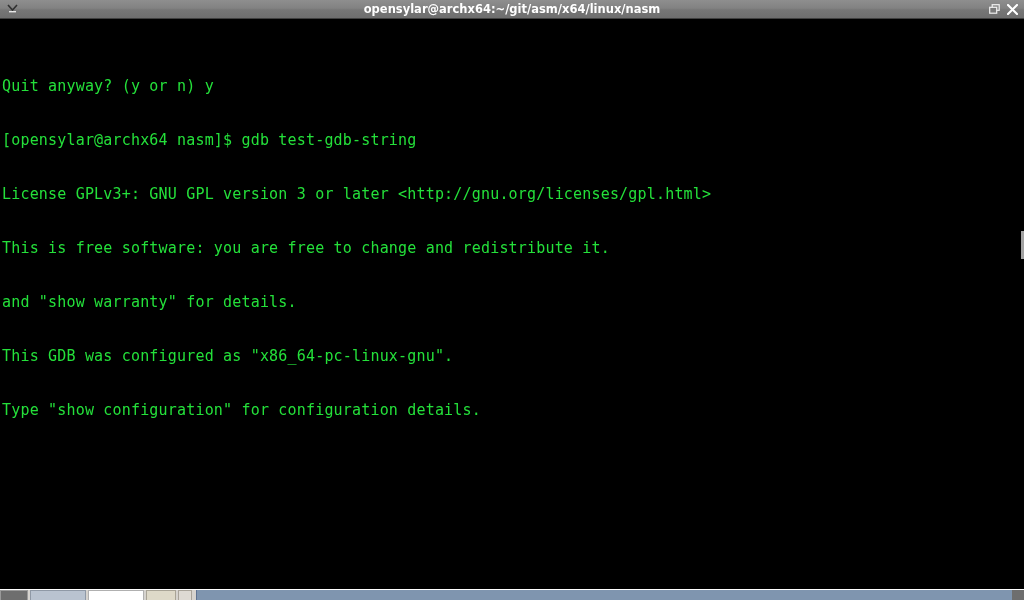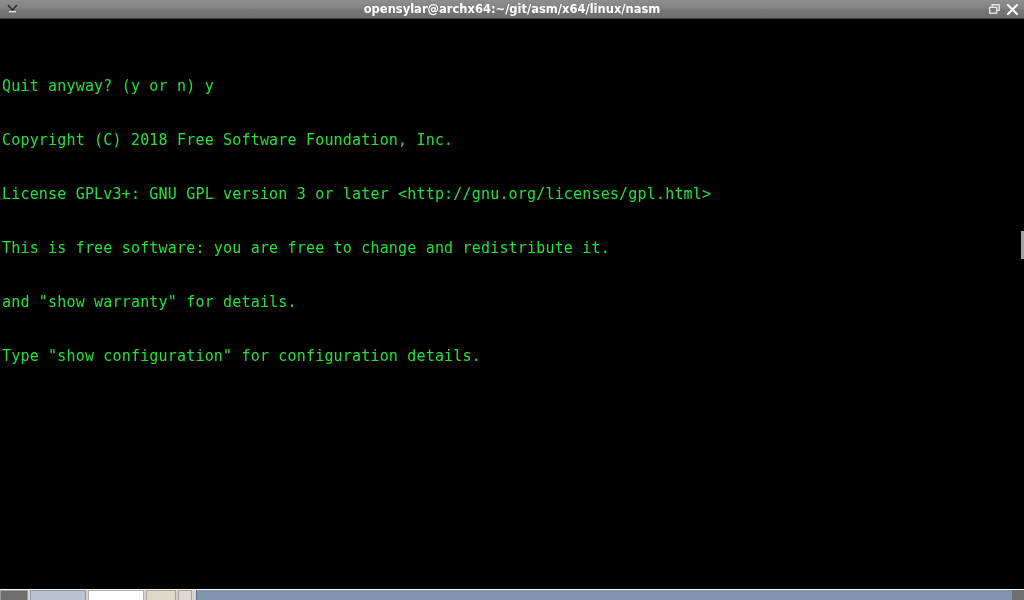--- a/index.html
+++ b/index.html
@@ -189,24 +189,25 @@
       <svg width="11" height="11" viewBox="0 0 11 11">
         <path d="M1 1 L10 10 M10 1 L1 10" stroke="#ffffff" stroke-width="2.1" fill="none" stroke-linecap="round"></path>
       </svg>
     </div>
   </div>
 
   <div id="terminal">
     <div id="screen">
 
       <div class="line">Quit anyway? (y or n) y</div>
-      <div class="line">Copyright (C) 2018 Free Software Foundation, Inc.</div>
+      <div class="line">[opensylar@archx64 nasm]$ gdb test-gdb-string</div>
       <div class="line">License GPLv3+: GNU GPL version 3 or later &lt;http://gnu.org/licenses/gpl.html&gt;</div>
       <div class="line">This is free software: you are free to change and redistribute it.</div>
       <div class="line">and "show warranty" for details.</div>
+      <div class="line">This GDB was configured as "x86_64-pc-linux-gnu".</div>
       <div class="line">Type "show configuration" for configuration details.</div>
       
       
       
       
       
       
       
       
       

